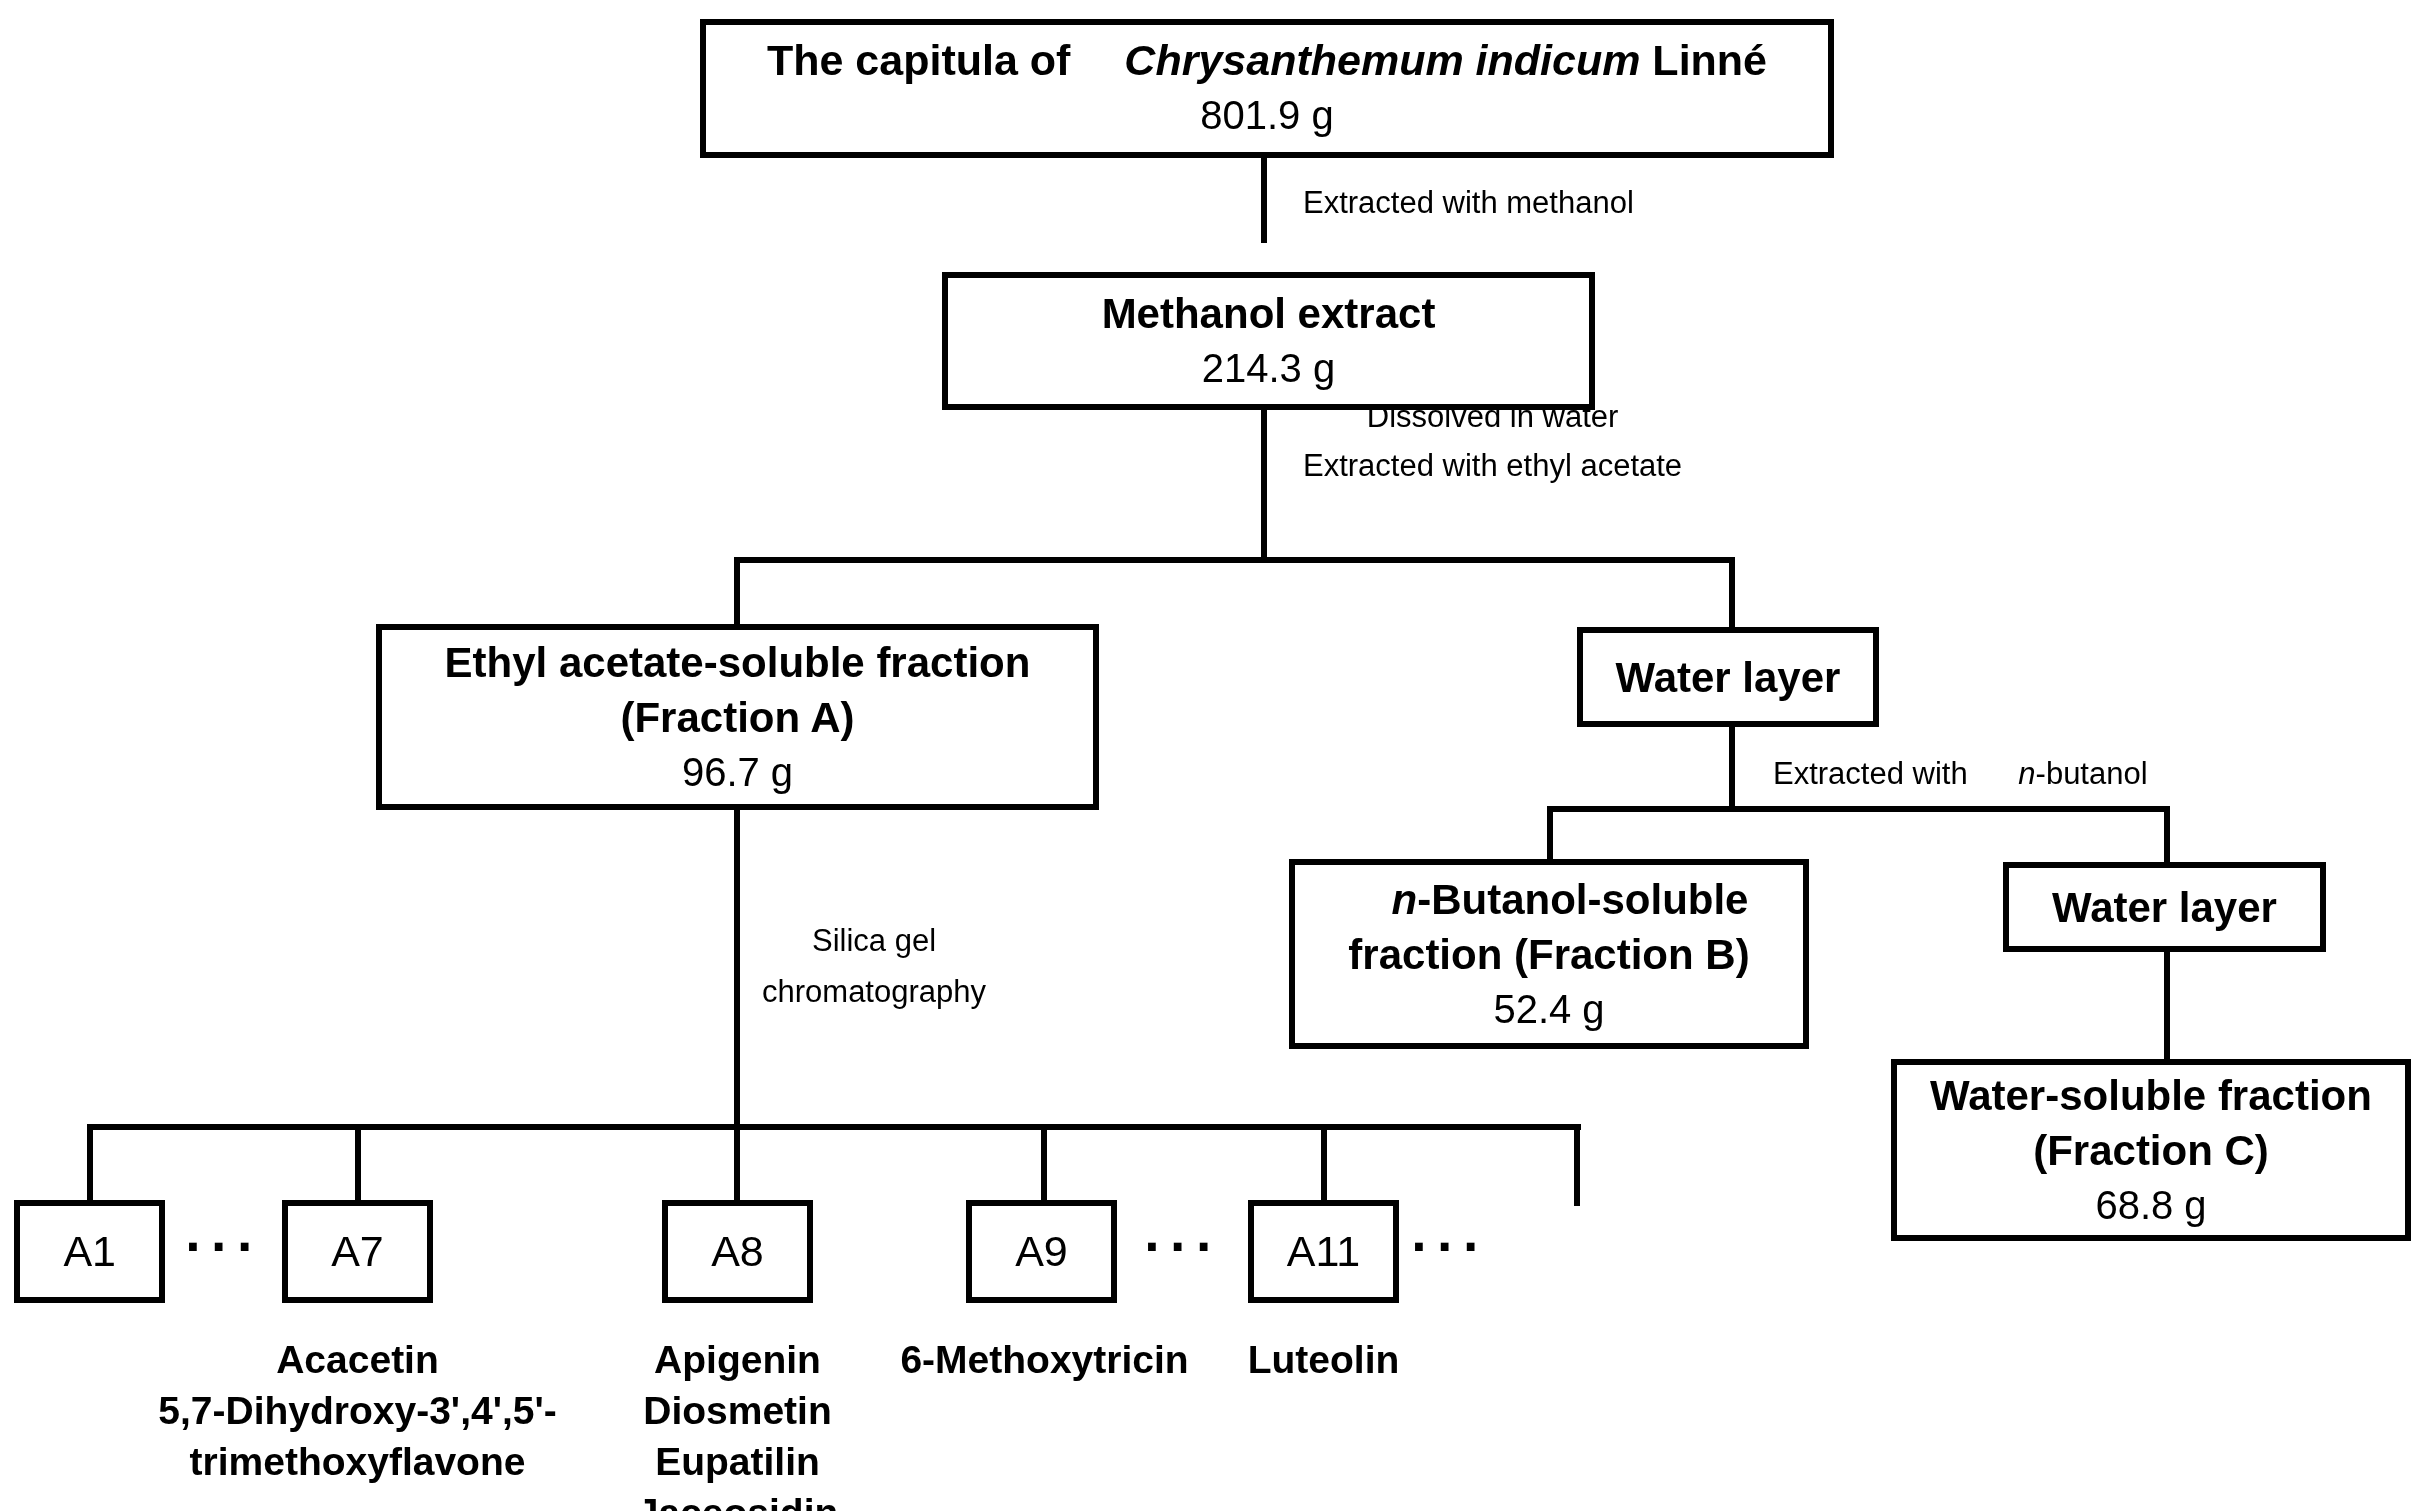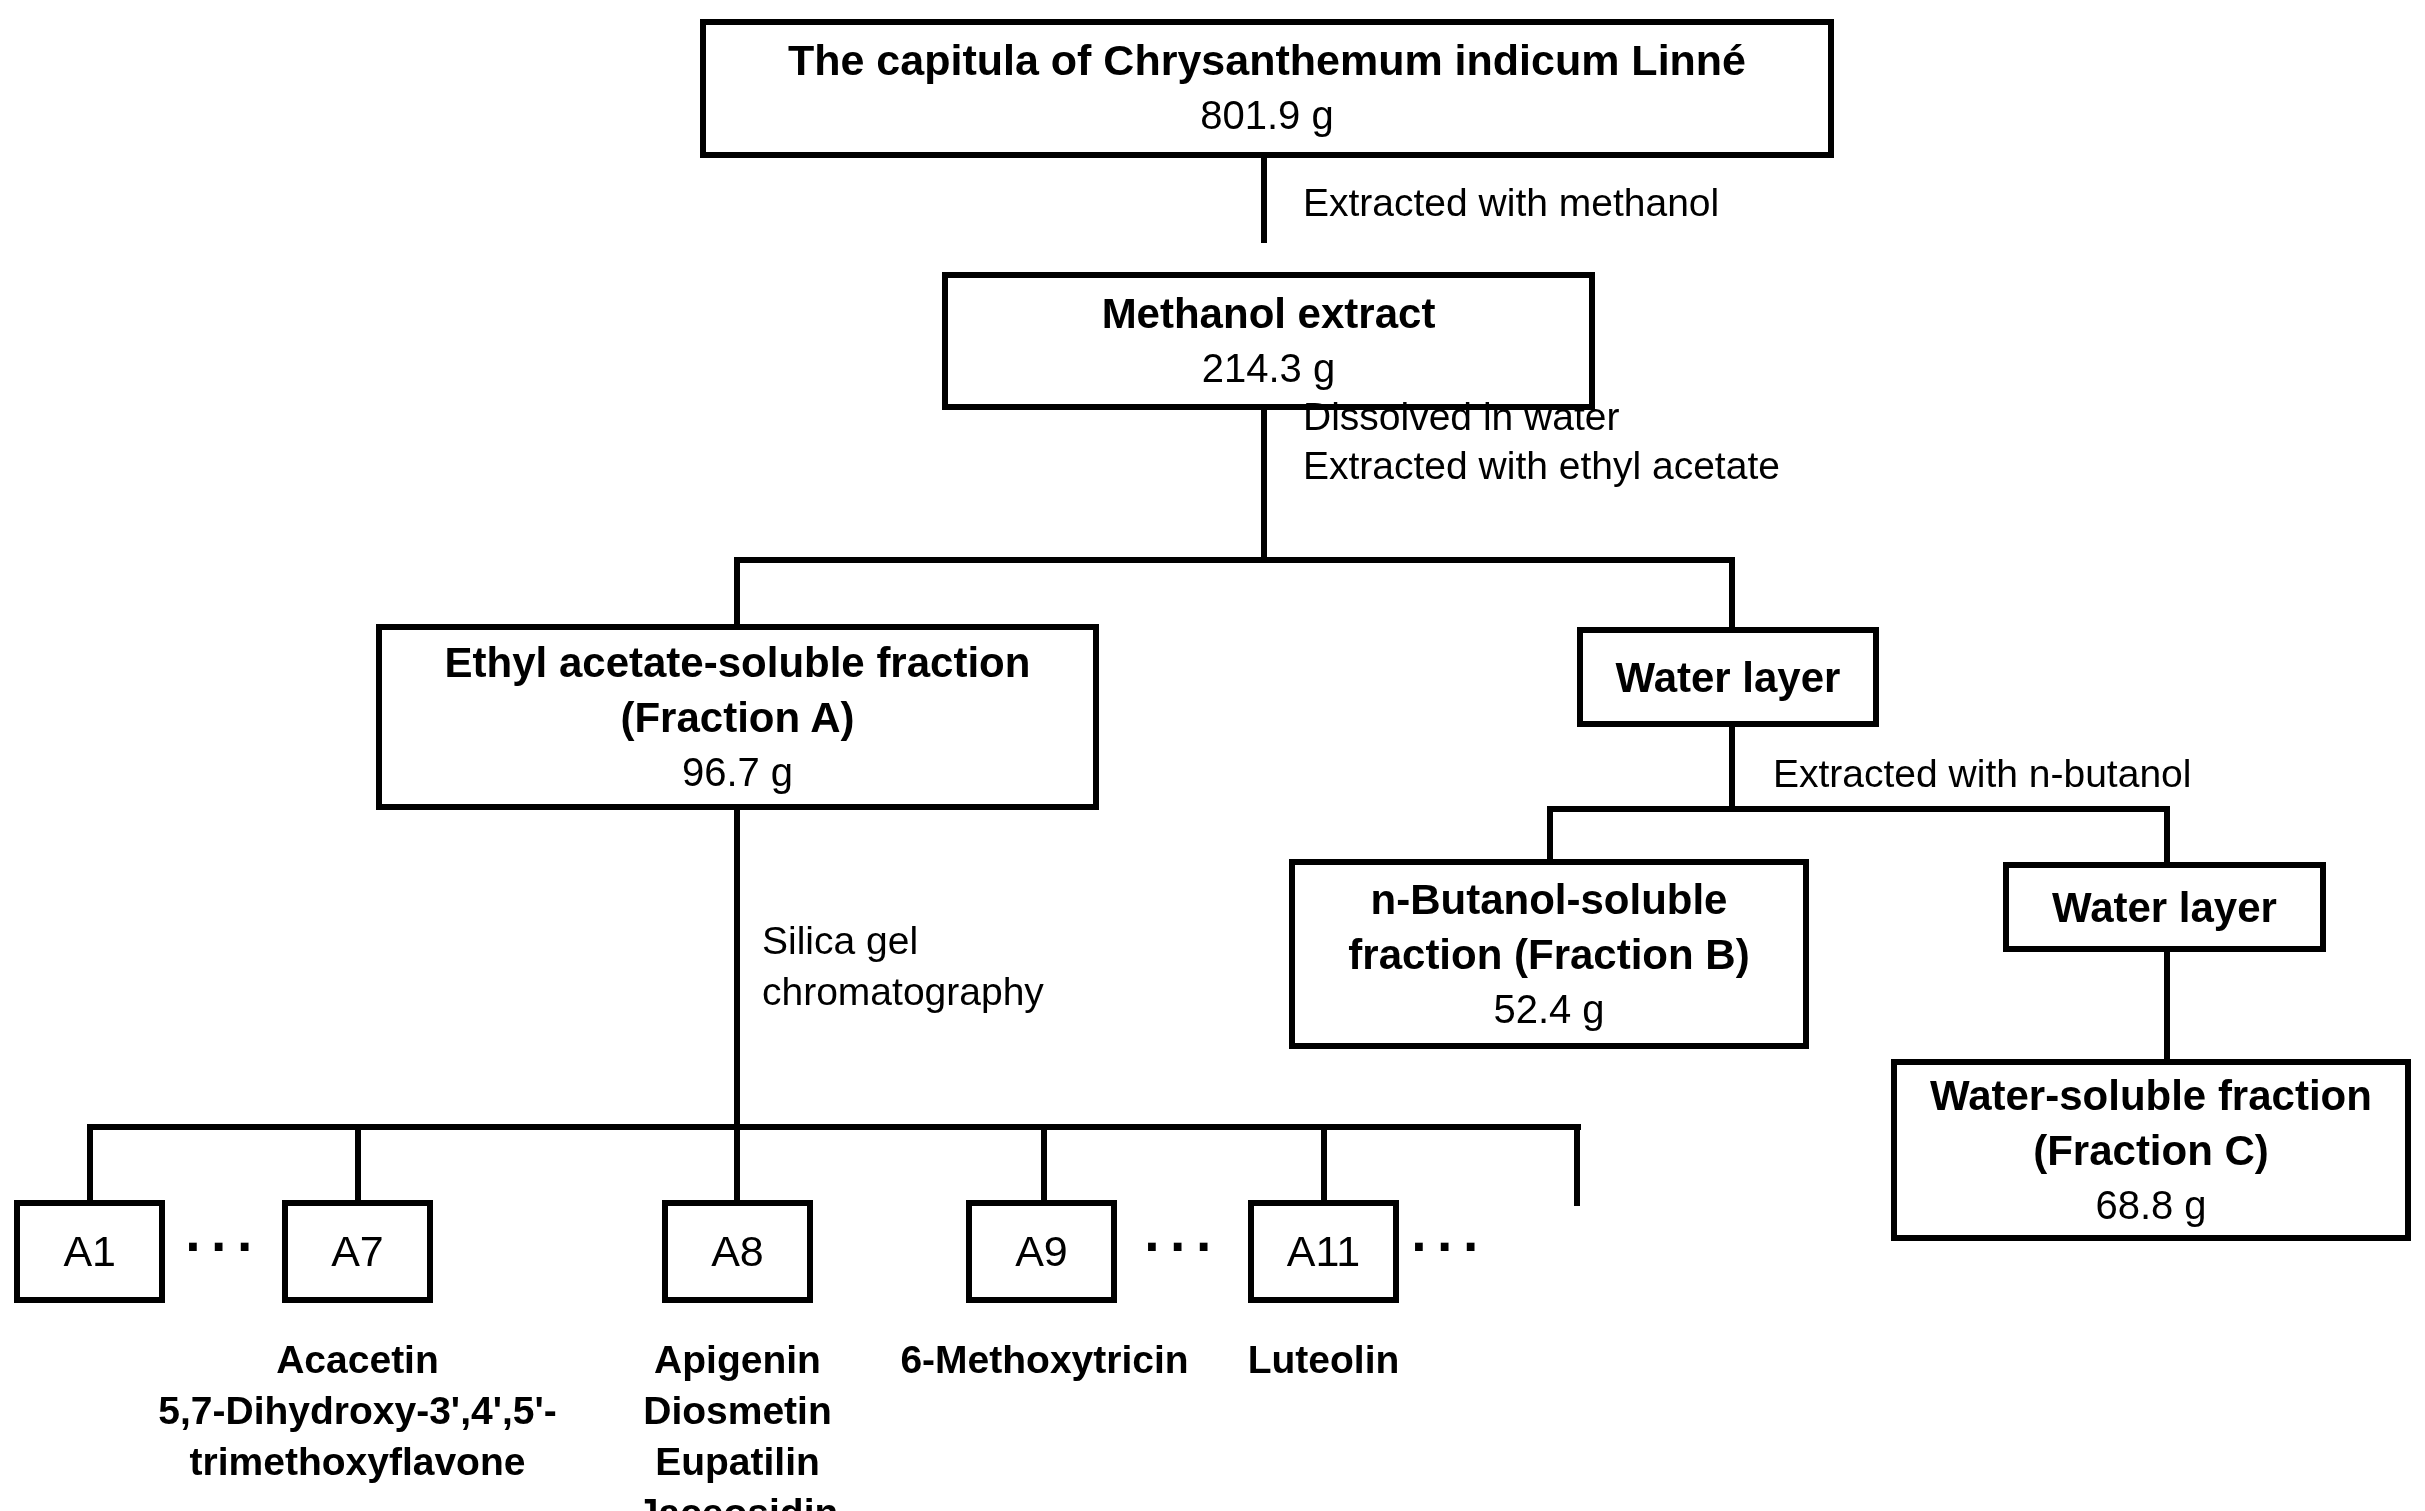--- a/index.html
+++ b/index.html
@@ -9,23 +9,23 @@
     overflow:hidden;
   }
   .box{
     position:absolute;border:6.7px solid #000;background:#fff;
     box-sizing:border-box;display:flex;flex-direction:column;
     align-items:center;justify-content:center;text-align:center;
   }
   .box-title{font-weight:bold;font-size:42px;line-height:55px;white-space:nowrap;}
   .box-weight{font-weight:normal;font-size:40px;line-height:55px;white-space:nowrap;}
   .plain{font-weight:bold;}
-  .ital{}
+  .ital{font-style:italic;margin-left:42px;}
   .line{position:absolute;background:#000;}
-  .edge-label{position:absolute;font-size:39px;line-height:49px;white-space:nowrap;}
+  .edge-label{position:absolute;font-size:31px;line-height:49px;white-space:nowrap;text-align:center;}
   .sub-box{
     position:absolute;border:6.7px solid #000;background:#fff;box-sizing:border-box;
     width:151px;height:103px;top:1200px;display:flex;align-items:center;justify-content:center;
     font-size:43px;
   }
   .dots{
     position:absolute;top:1214px;width:112px;text-align:center;
     font-size:55px;font-weight:bold;letter-spacing:7.5px;
   }
   .compound{

